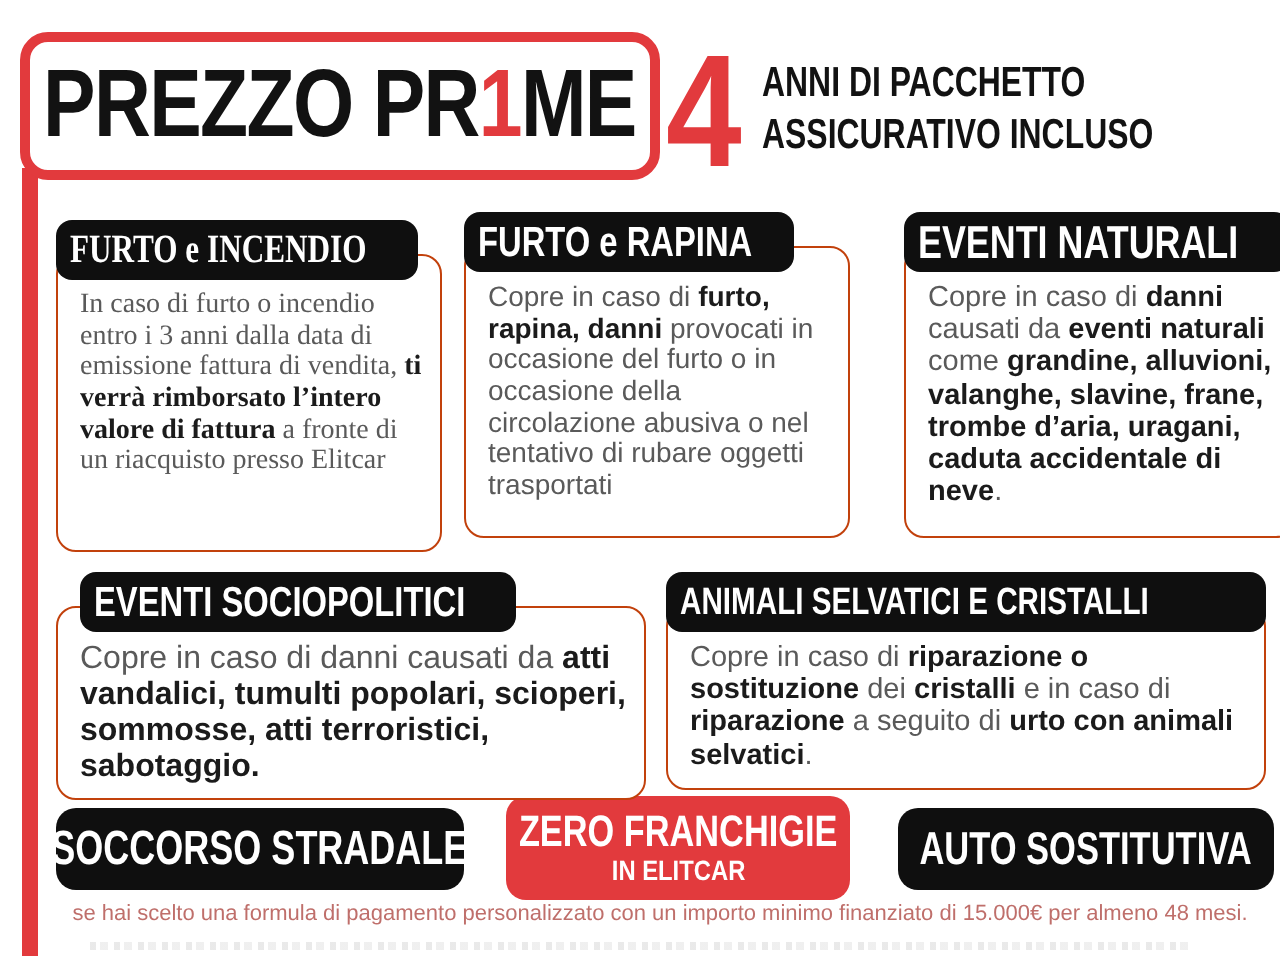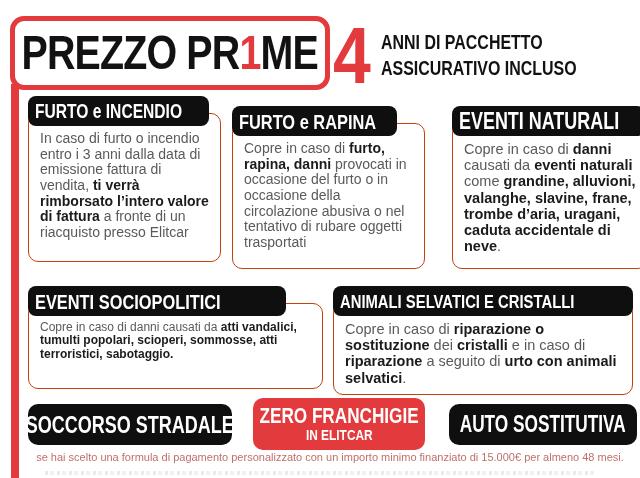--- a/index.html
+++ b/index.html
@@ -49,34 +49,34 @@
     color:#fff;font-weight:bold;white-space:nowrap;
     transform:scaleX(0.78);transform-origin:left center;line-height:1;
   }
   .cbody{
     position:relative;z-index:1;margin-top:-13px;background:#fff;
     border:1px solid #c2410c;border-radius:10px;
     padding:17px 8px 6px 11px;
     color:var(--gray);font-size:14px;line-height:1.12;
   }
   .cbody strong{color:var(--bold-ink);text-align:center;}
-  .card1{left:28px;top:96px;width:193px;}
+  .card1{left:28px;top:110px;width:193px;font-family:Liberation Serif, serif;}
   .card2{left:232px;top:106px;width:193px;}
   .card3{left:452px;top:106px;width:196px;}
   .card4{left:28px;top:286px;width:295px;}
   .card5{left:333px;top:286px;width:300px;}
   .card1 .banner{width:181px;} .card1 .bt{font-size:20px;}
   .card2 .banner{width:165px;} .card2 .bt{font-size:21px;}
   .card3 .banner{width:193px;} .card3 .bt{font-size:23px;}
-  .card4 .banner{width:258px;} .card4 .bt{font-size:21px;}
+  .card4 .banner{width:218px;margin-left:12px;} .card4 .bt{font-size:21px;}
   .card5 .banner{width:300px;} .card5 .bt{font-size:19px;}
   .card1 .cbody{min-height:149px;}
   .card2 .cbody{min-height:146px;}
   .card3 .cbody{min-height:146px;font-size:14.5px;}
-  .card4 .cbody{min-height:86px;font-size:12px;}
+  .card4 .cbody{min-height:86px;font-size:16px;}
   .card5 .cbody{min-height:92px;font-size:14.5px;}
 
   
   .bn{position:absolute;border-radius:10px;display:flex;align-items:center;justify-content:center;}
   .bn-black{background:#0f0f0f;color:#fff;}
   .bn span{font-weight:bold;white-space:nowrap;transform-origin:center;}
   .soccorso{left:28px;top:404px;width:204px;height:41px;}
   .soccorso span{font-size:24px;transform:scaleX(0.75);}
   .auto{left:449px;top:404px;width:188px;height:41px;}
   .auto span{font-size:23px;transform:scaleX(0.75);}

